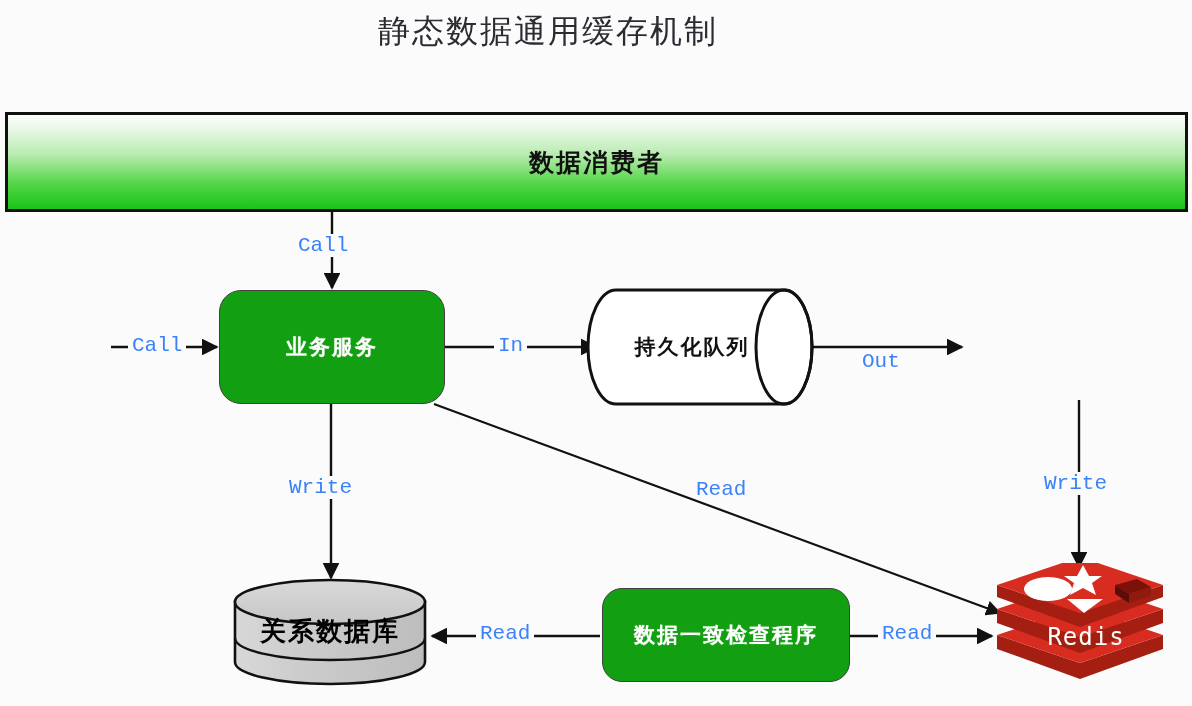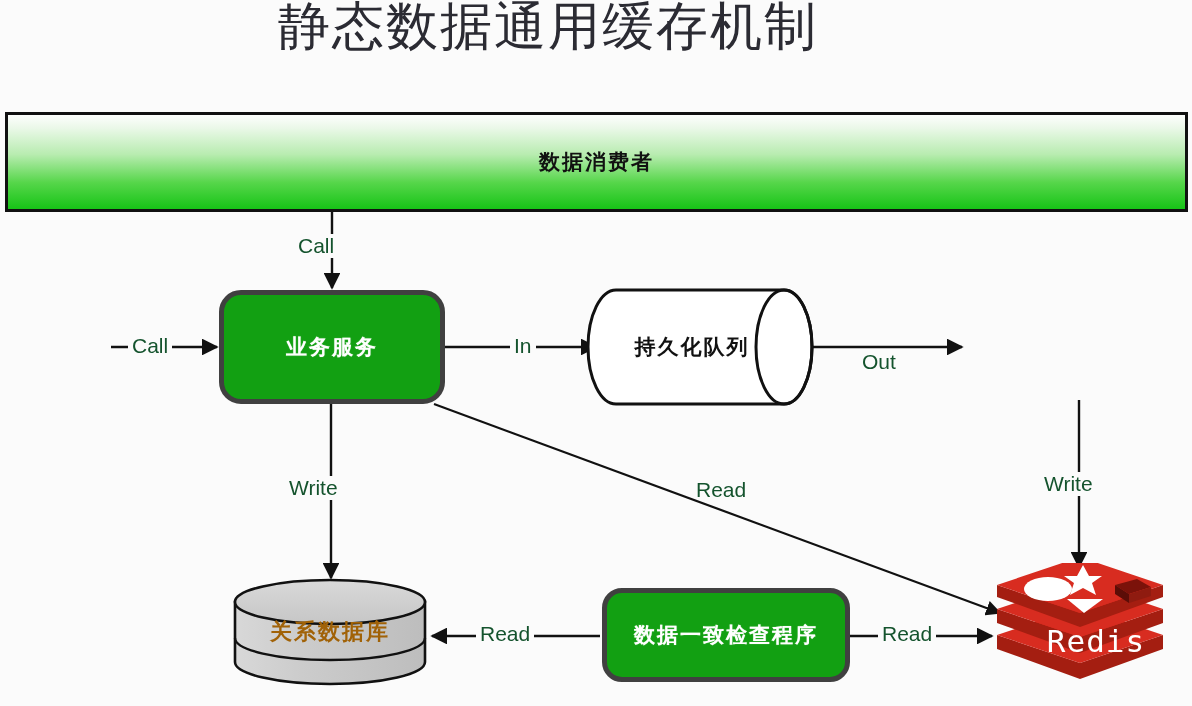--- a/index.html
+++ b/index.html
@@ -16,22 +16,22 @@
     font-family: "Liberation Sans", "DejaVu Sans", sans-serif;
   }
 
   
   #diagram-title {
     position: absolute;
     left: 0;
     top: 2px;
     width: 1096px;
     text-align: center;
-    font-family: Liberation Mono, monospace;
-    font-size: 52px;
+    font-family: Liberation Serif, serif;
+    font-size: 32px;
     line-height: 58px;
     color: #2b2b33;
     letter-spacing: 2px;
     white-space: pre;
   }
 
   
   .cn-label {
     font-family: "DejaVu Sans", "Liberation Sans", sans-serif;
     font-weight: bold;
@@ -45,42 +45,42 @@
     position: absolute;
     border: 3px solid #111111;
     background: linear-gradient(to bottom, #fdfefd 0%, #eaf8e8 14%, #b8ecb0 42%, #56d64a 72%, #17c417 100%);
     box-sizing: border-box;
     display: flex;
     align-items: center;
     justify-content: center;
   }
   .grad-box .cn-label {
     color: #111111;
-    font-size: 21px;
+    font-size: 25px;
     line-height: 25px;
   }
 
   #node-data-consumer {
     left: 5px;
     top: 112px;
     width: 1183px;
     height: 100px;
   }
   #node-data-producer {
     left: 8px;
     top: 288px;
     width: 103px;
     height: 410px;
   }
 
   
   .green-box {
     position: absolute;
     box-sizing: border-box;
-    border: 5px solid #404040;
+    border: 1px solid #404040;
     border-radius: 22px;
     background: #12a012;
     display: flex;
     align-items: center;
     justify-content: center;
   }
   .green-box .cn-label {
     color: #ffffff;
     font-size: 21px;
     line-height: 26px;
@@ -122,51 +122,51 @@
   }
   #node-relational-db .db-label {
     position: absolute;
     left: 0;
     top: 34px;
     width: 196px;
     height: 38px;
     display: flex;
     align-items: center;
     justify-content: center;
-    color: #a16207;
-    font-size: 22px;
+    color: #000000;
+    font-size: 26px;
     line-height: 25px;
   }
 
   
   #node-redis {
     position: absolute;
     left: 991px;
     top: 563px;
     width: 178px;
     height: 122px;
   }
   #node-redis .redis-wordmark {
     position: absolute;
-    left: 16px;
+    left: 6px;
     top: 60px;
     width: 178px;
     text-align: center;
     font-family: "DejaVu Sans Mono", "Liberation Mono", monospace;
-    font-size: 31px;
+    font-size: 24px;
     color: #ffffff;
     letter-spacing: 1px;
   }
 
   
   .edge-label {
     position: absolute;
-    font-family: Liberation Sans, sans-serif;
+    font-family: Liberation Mono, monospace;
     font-size: 21px;
-    color: #14532d;
+    color: #3b82f6;
     background: #fbfbfb;
     padding: 0 4px;
     white-space: nowrap;
   }
 
   
   #connectors {
     position: absolute;
     left: 0;
     top: 0;
@@ -272,21 +272,21 @@
       <path d="M 124 22 L 138 31 L 138 40 L 124 31 Z" fill="#5c0d07"></path>
       <path d="M 138 31 L 160 24 L 160 33 L 138 40 Z" fill="#8f1b10"></path>
     </svg>
     <span class="redis-wordmark">Redis</span>
   </div>
 
   <div class="edge-label" style="left:294px; top:234px;">Call</div>
 
   <div class="edge-label" style="left:128px; top:334px;">Call</div>
 
-  <div class="edge-label" style="left:510px; top:334px;">In</div>
+  <div class="edge-label" style="left:494px; top:334px;">In</div>
 
   <div class="edge-label" style="left:858px; top:350px;">Out</div>
 
   <div class="edge-label" style="left:285px; top:476px;">Write</div>
 
   <div class="edge-label" style="left:692px; top:478px; background:transparent;">Read</div>
 
   <div class="edge-label" style="left:1040px; top:472px;">Write</div>
 
   <div class="edge-label" style="left:476px; top:622px;">Read</div>

